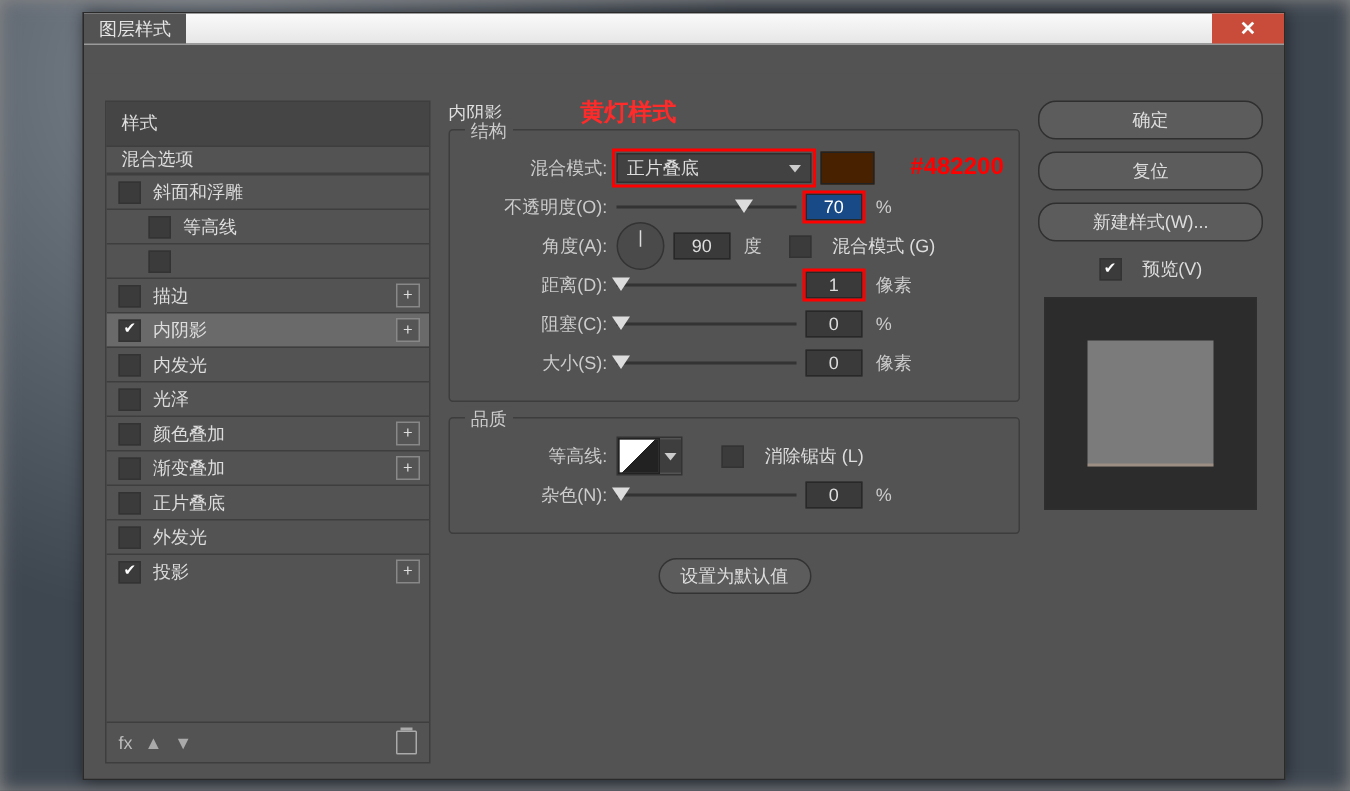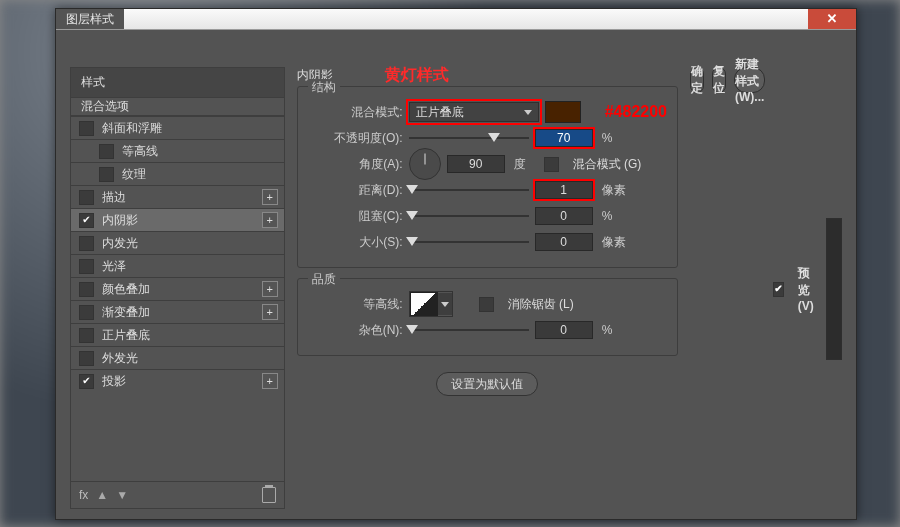--- a/index.html
+++ b/index.html
@@ -220,21 +220,21 @@
     background:#333;
   }
   .slider-thumb {
     position:absolute; top:1px;
     width:0;height:0;
     border-left:6px solid transparent;
     border-right:6px solid transparent;
     border-top:9px solid #ddd;
   }
   .num-input {
-    width: 58px; height: 18px;
+    width: 38px; height: 18px;
     background: #3a3a3a;
     border: 1px solid #282828;
     color: #ddd;
     text-align: center;
     font-family: inherit; font-size: 12px;
     box-sizing: border-box;
   }
   .num-input.sel { background:#174a87; color:#fff; }
   .unit { color: #ccc; margin-left: 3px; }
   .angle-dial {
@@ -273,24 +273,23 @@
     height:22px;
     padding:0 14px;
     font-size:12px;
     display:inline-flex;align-items:center;justify-content:center;
   }
   .btn-row { display:flex; gap:18px; justify-content:center; margin-top:6px;}
   
   .right {
     width: 152px;
     display: flex;
-    flex-direction: row;
+    flex-direction: column;
     align-items: stretch;
     gap: 8px;
-    font-weight: bold;
   }
   .big-btn {
     height: 24px;
     border: 1px solid #2f2f2f;
     border-radius: 12px;
     background: #5c5c5c;
     color: #ddd;
     display:flex;align-items:center;justify-content:center;
     font-size:12px;
   }
@@ -337,21 +336,20 @@
           <div class="row">
             <span class="chk"></span>
             <span class="label">斜面和浮雕</span>
           </div>
           <div class="row child">
             <span class="chk"></span>
             <span class="label">等高线</span>
           </div>
           <div class="row child">
             <span class="chk"></span>
-            <span class="label">纹理</span>
           </div>
           <div class="row">
             <span class="chk"></span>
             <span class="label">描边</span>
             <span class="plus-box">+</span>
           </div>
           <div class="row active">
             <span class="chk on"></span>
             <span class="label">内阴影</span>
             <span class="plus-box">+</span>

